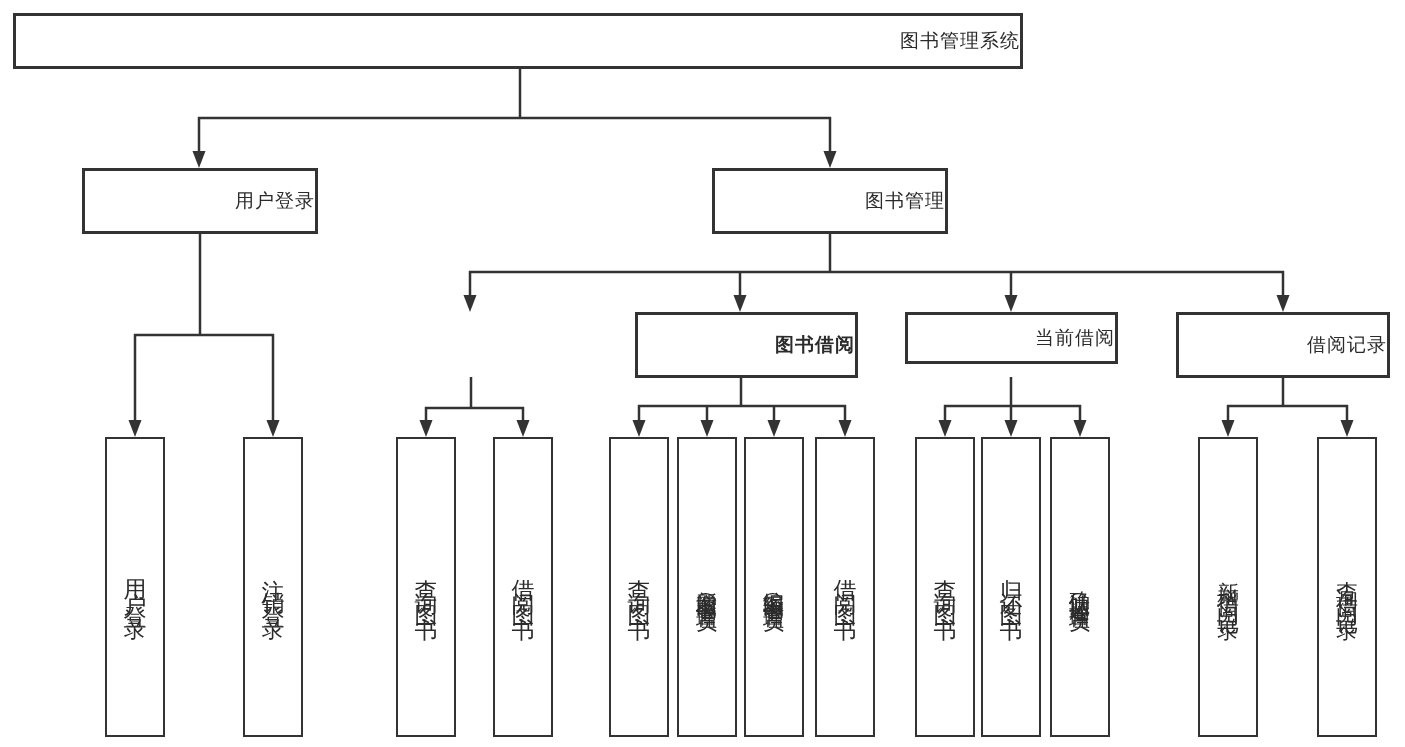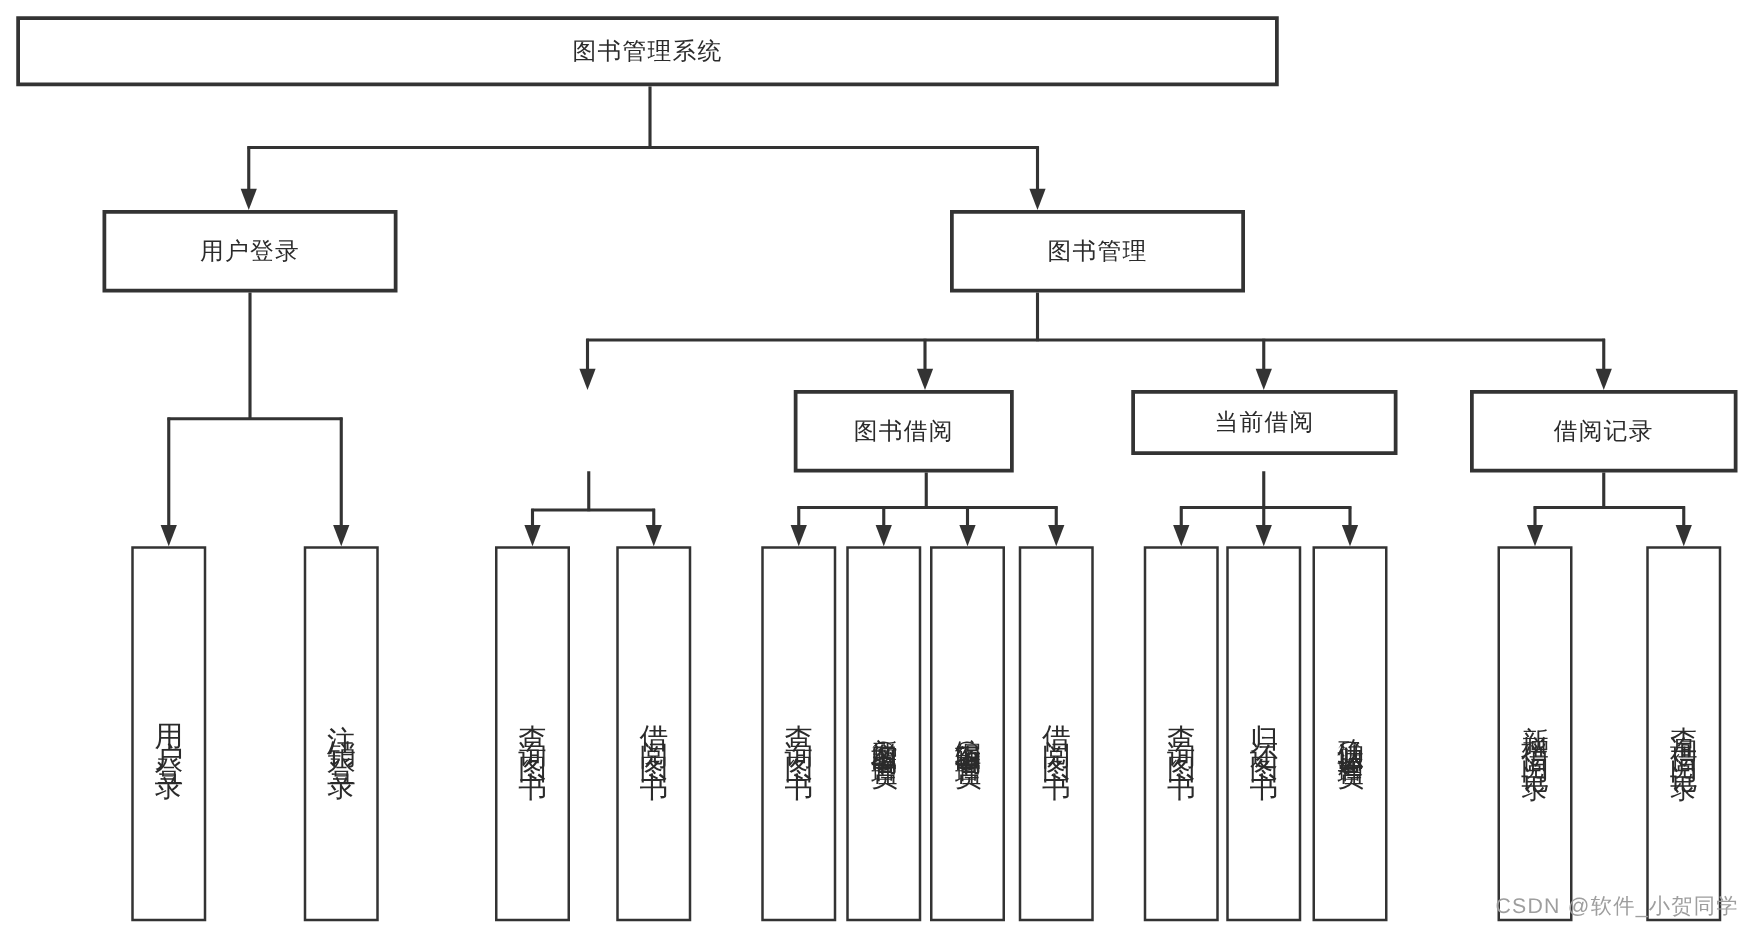--- a/index.html
+++ b/index.html
@@ -36,21 +36,21 @@
     fill: var(--line);
     stroke: none;
   }
 
   .node {
     position: absolute;
     background: var(--bg);
     border: 3px solid var(--line);
     display: flex;
     align-items: center;
-    justify-content: center;
+    justify-content: flex-end;
     color: var(--text);
     font-size: 19px;
     letter-spacing: 1px;
     white-space: nowrap;
   }
   .node.root { border-width: 3px; }
 
   .leaf {
     position: absolute;
     top: 437px;
@@ -158,25 +158,25 @@
     <polygon points="1340.5,420 1353.5,420 1347,437"></polygon>
   </svg>
 
   <div class="node root" style="left:13px; top:13px; width:1010px; height:56px;">
     <span>图书管理系统</span>
   </div>
 
   <div class="node" style="left:82px; top:168px; width:236px; height:66px;">
     <span>用户登录</span>
   </div>
-  <div class="node" style="left:712px; top:168px; width:236px; height:66px;margin-left:48px;">
+  <div class="node" style="left:712px; top:168px; width:236px; height:66px;">
     <span>图书管理</span>
   </div>
 
-  <div class="node" style="left:635px; top:312px; width:176px; height:66px;">
+  <div class="node" style="left:635px; top:312px; width:223px; height:66px;font-weight:bold;">
     <span>图书借阅</span>
   </div>
   <div class="node" style="left:905px; top:312px; width:213px; height:52px;">
     <span>当前借阅</span>
   </div>
   <div class="node" style="left:1176px; top:312px; width:214px; height:66px;">
     <span>借阅记录</span>
   </div>
 
   <div class="leaf" style="left:105px;">
@@ -216,15 +216,14 @@
     <span class="v-label">确认归还（管理员）</span>
   </div>
 
   <div class="leaf med" style="left:1198px;">
     <span class="v-label">新增借阅记录</span>
   </div>
   <div class="leaf med" style="left:1317px;">
     <span class="v-label">查询借阅记录</span>
   </div>
 
-  <div class="watermark">CSDN @软件_小贺同学</div>
 
 </div>
 
 </body></html>

